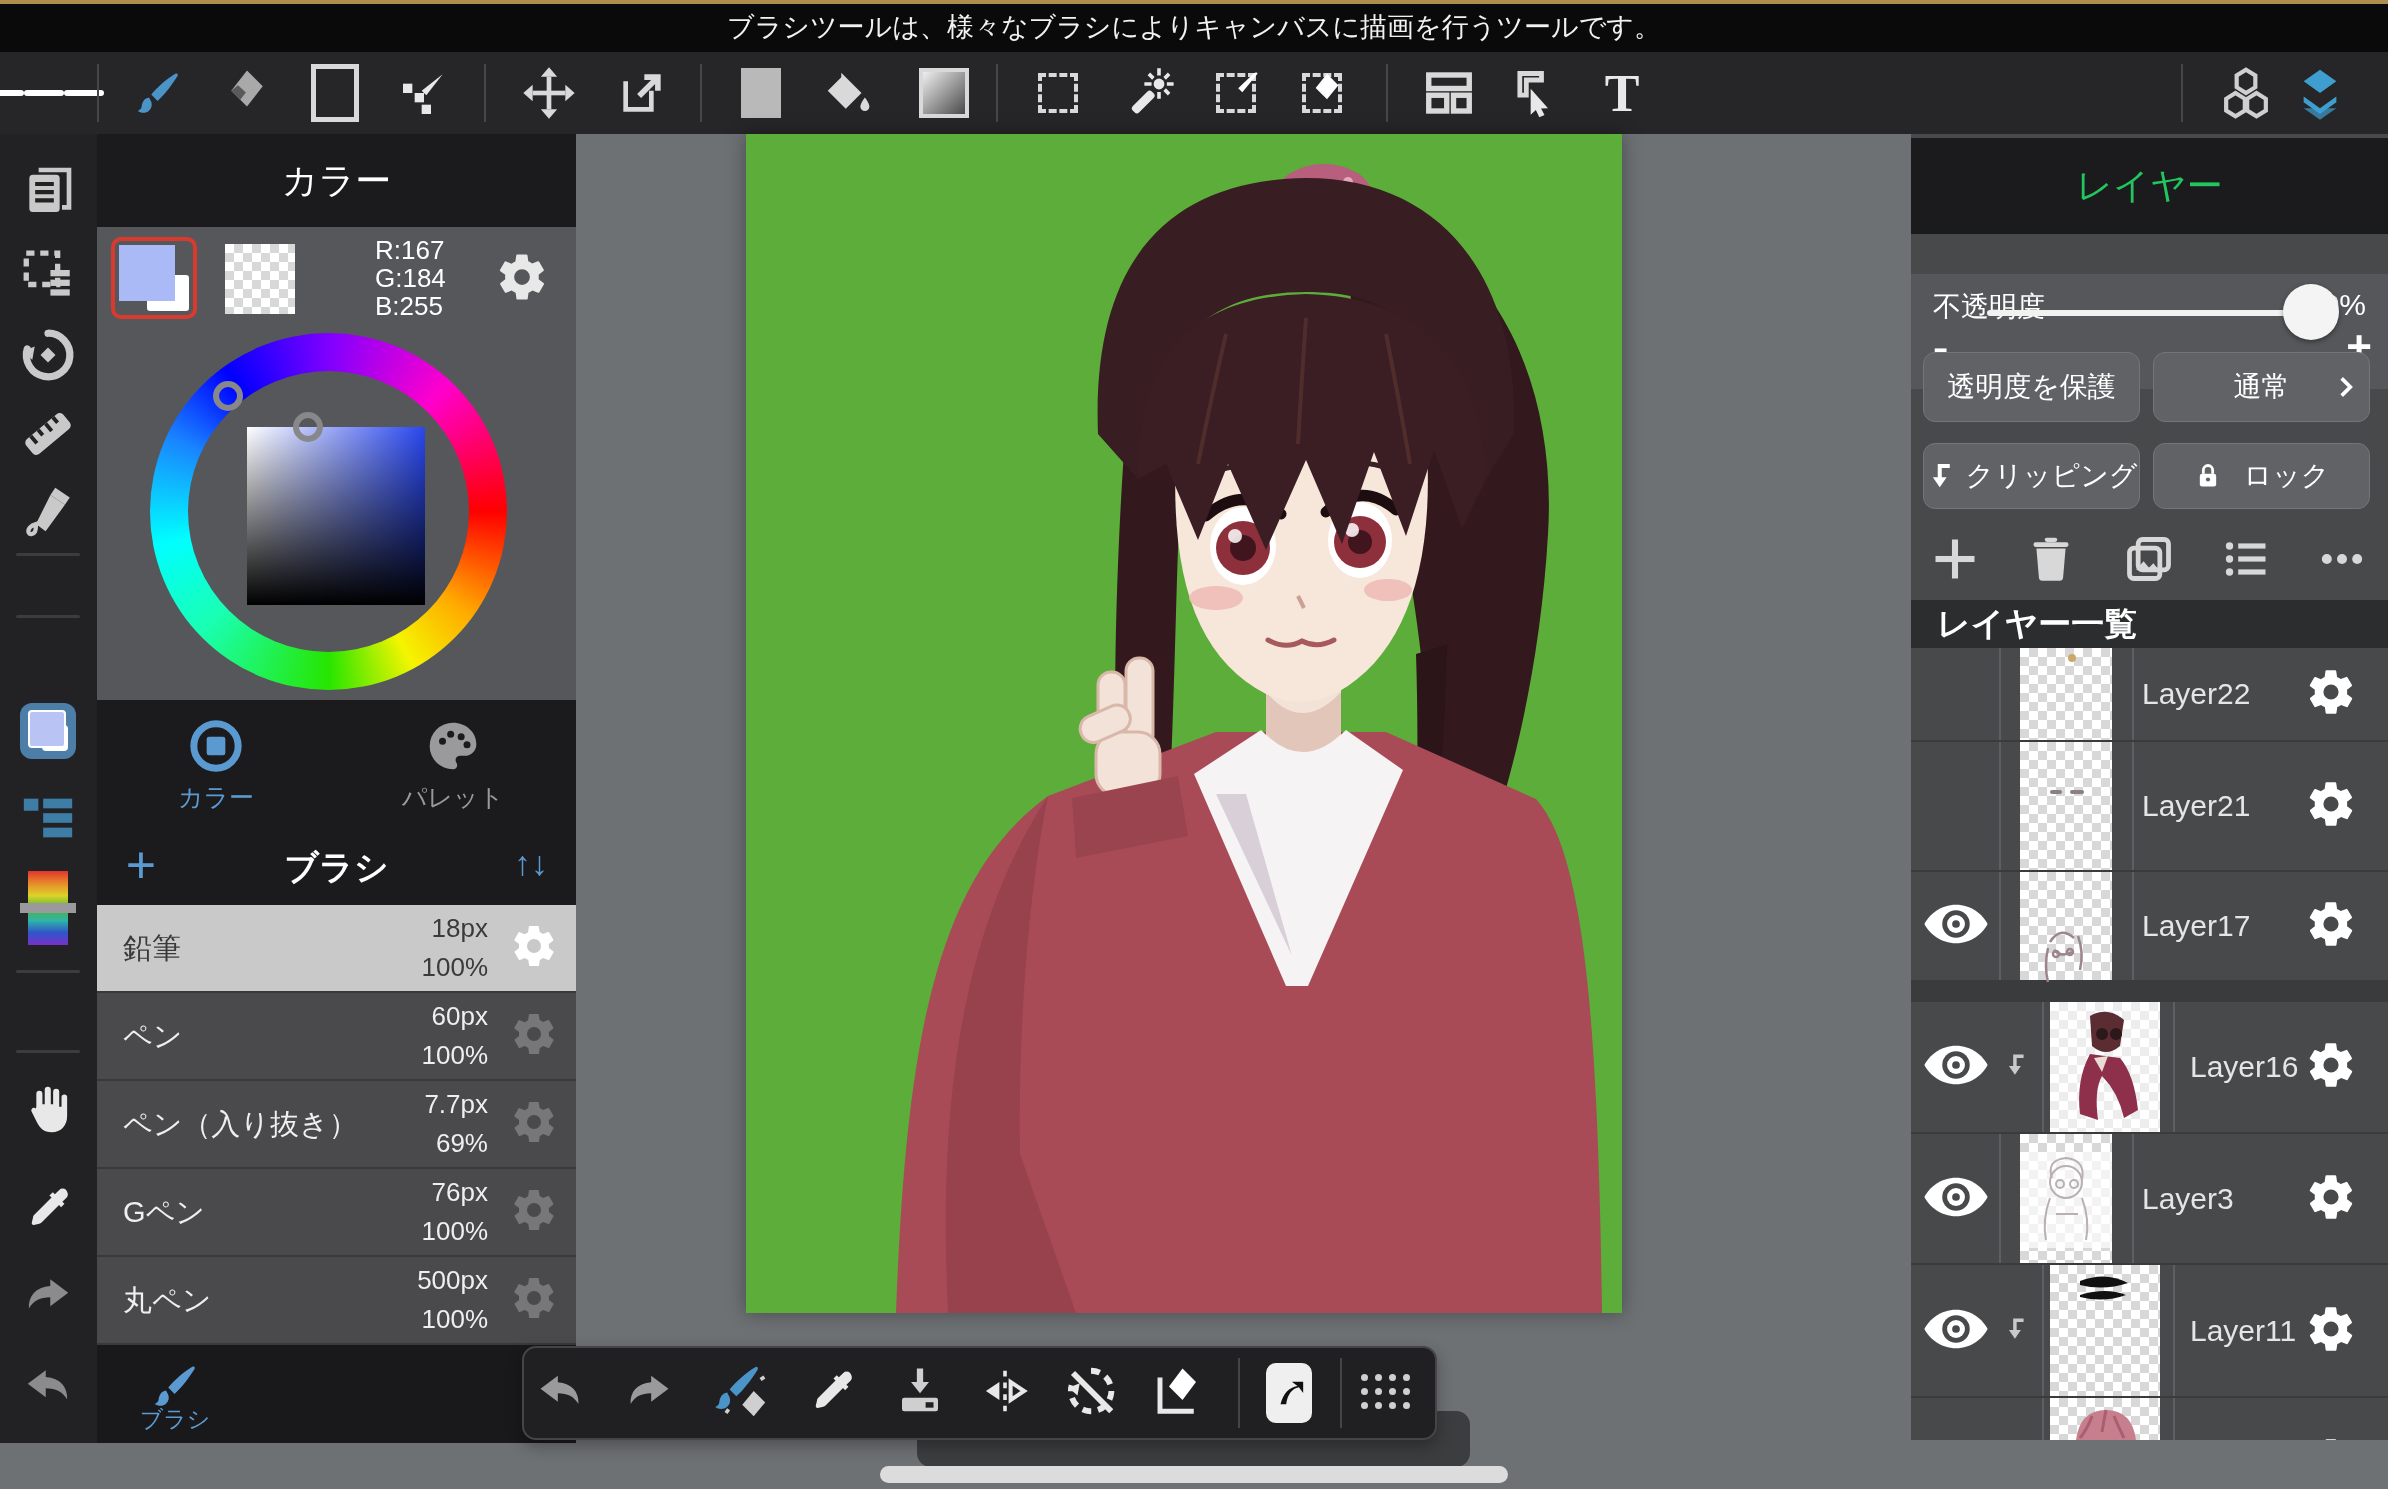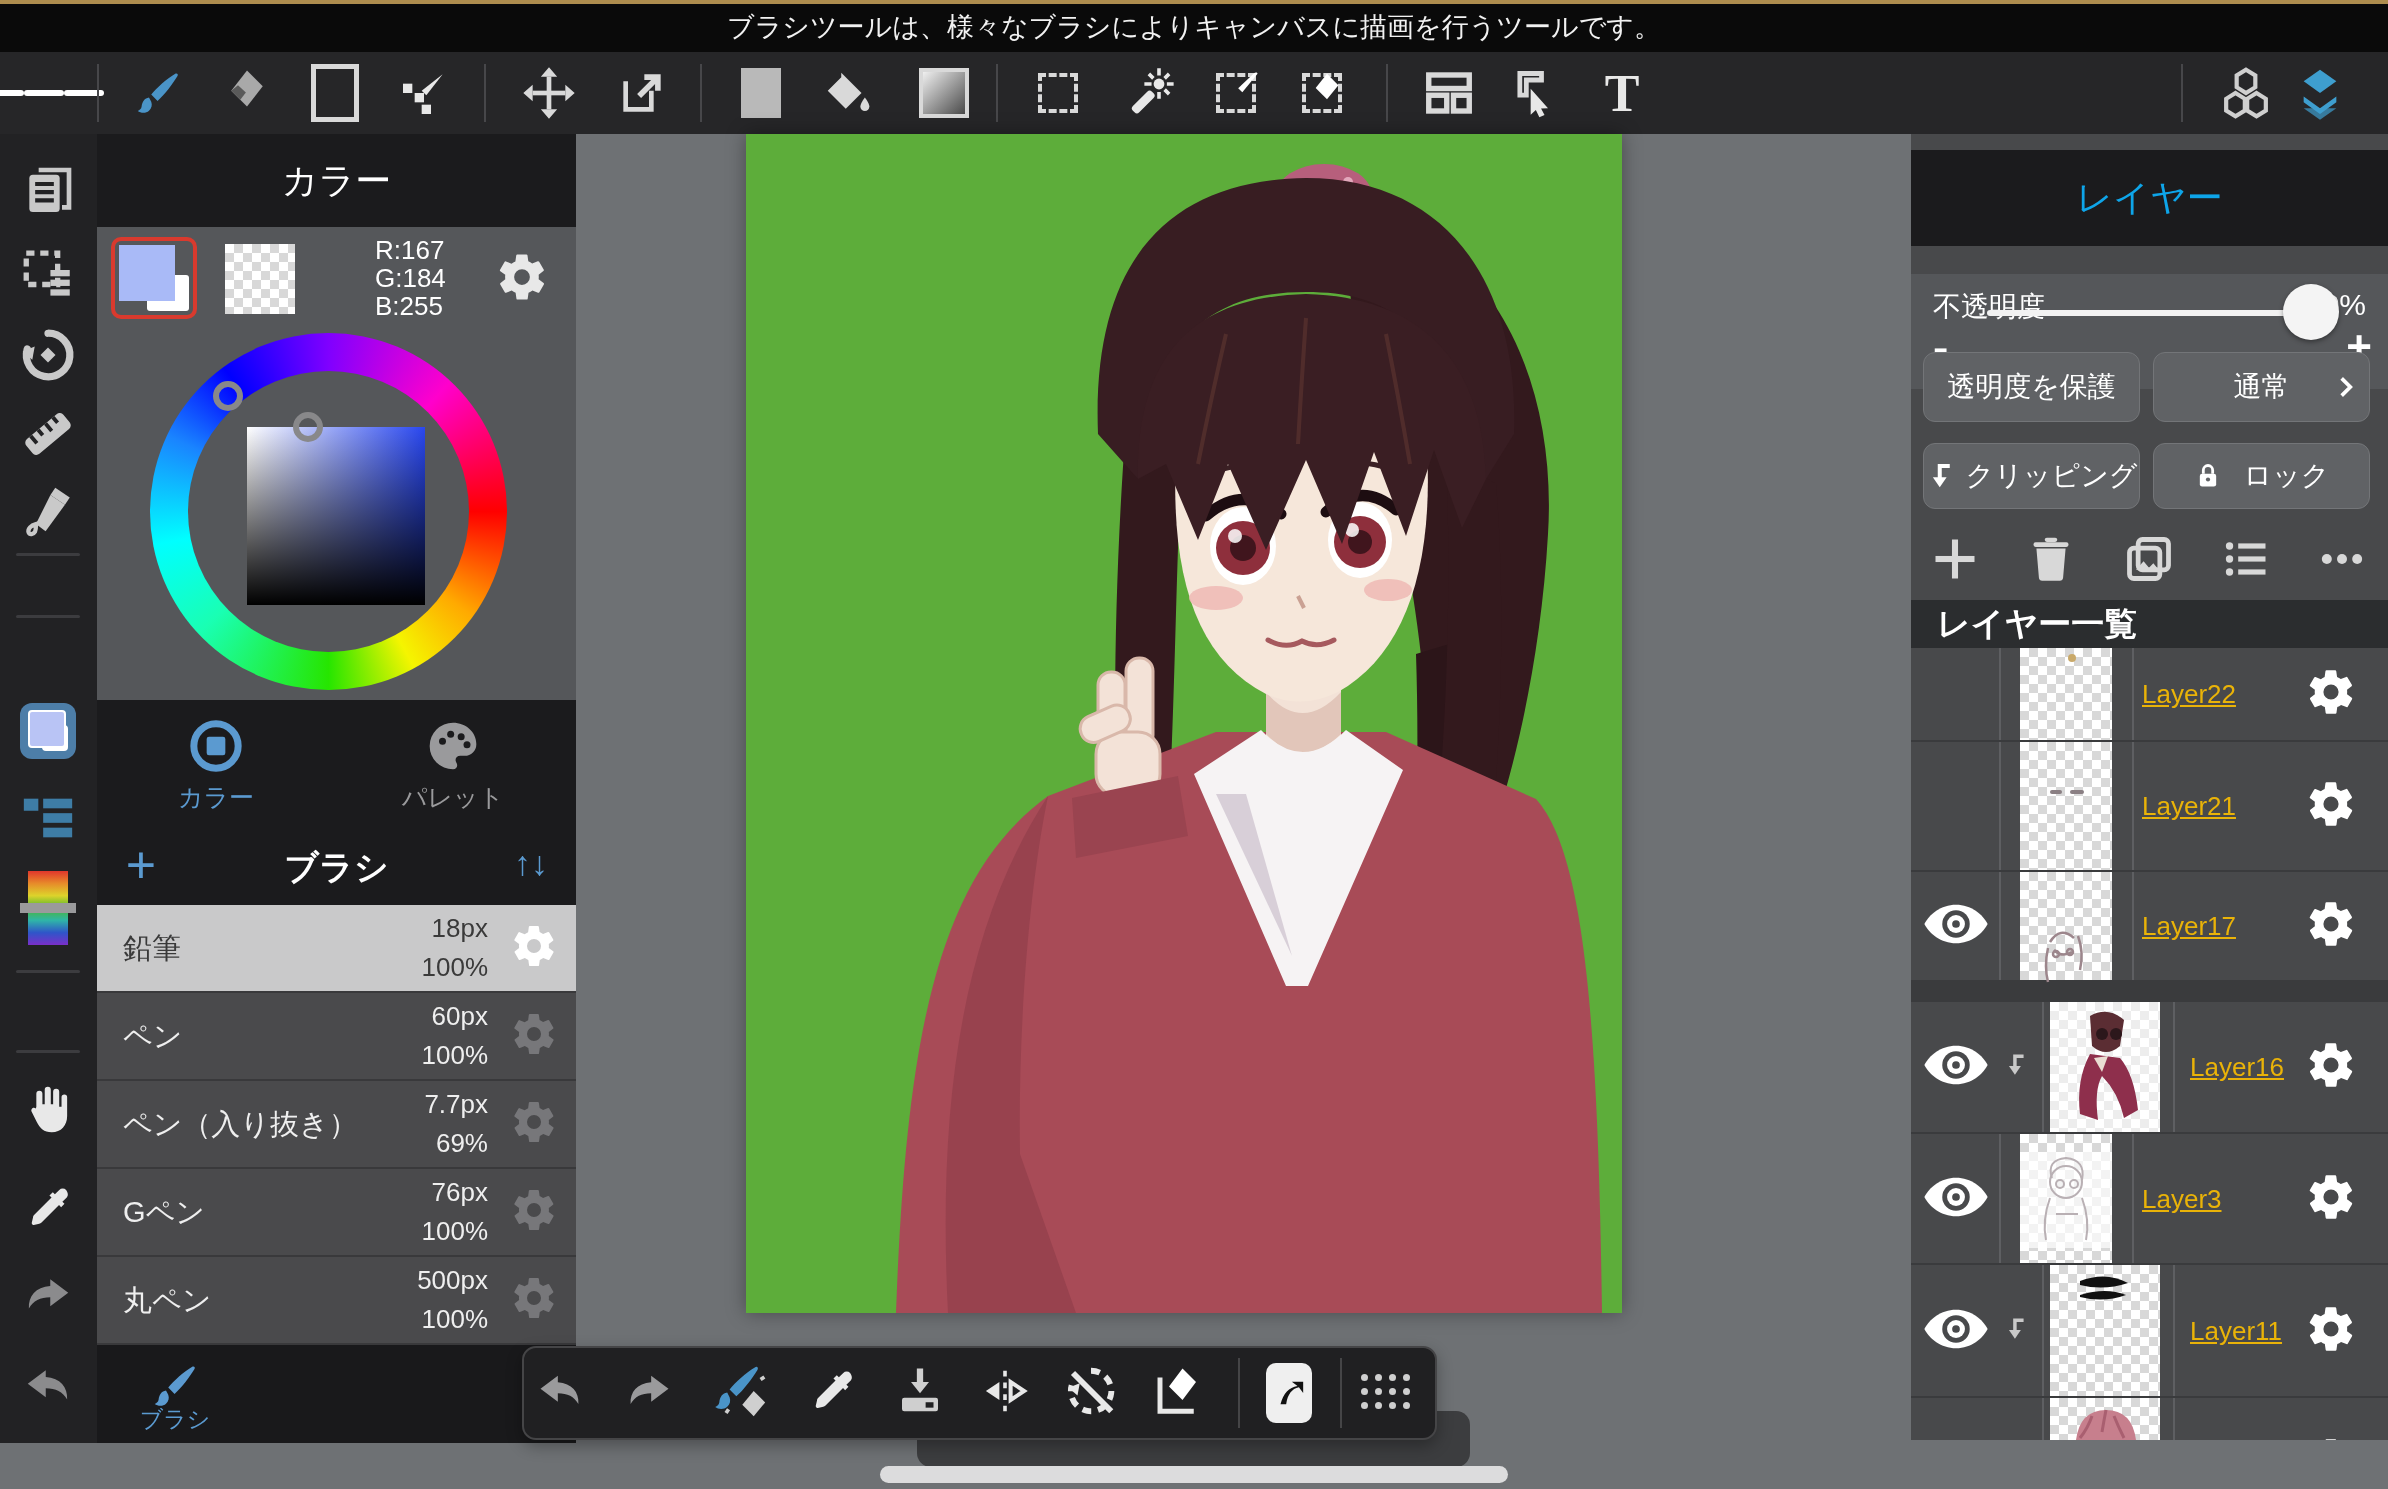--- a/index.html
+++ b/index.html
@@ -76,38 +76,38 @@
   .popup-shadow{left:917px;top:1411px;width:553px;height:56px;background:#3c3d3f;border-radius:14px;}
   .float-bar{left:522px;top:1346px;width:915px;height:94px;background:#202022;border:2px solid #454547;border-radius:14px;box-sizing:border-box;box-shadow:0 6px 16px rgba(0,0,0,0.3);}
   .fb-ic{position:absolute;top:50%;transform:translate(-50%,-50%);}
   .fb-div{position:absolute;top:10px;width:2px;height:70px;background:#454547;}
   .quick-btn{width:46px;height:60px;background:#efefef;border-radius:10px;display:flex;align-items:center;justify-content:center;}
   .grid-dots{display:grid;grid-template-columns:repeat(4,10px);grid-auto-rows:10px;gap:4px;}
   .grid-dots i{width:7px;height:7px;border-radius:50%;background:#cfcfcf;}
 
   
   .right-panel{left:1911px;top:134px;width:477px;height:1306px;background:#48494b;}
-  .layers-head{left:0;top:16px;width:477px;height:96px;background:#1b1b1d;color:#0ea5e9;text-align:center;font-size:36px;line-height:96px;}
+  .layers-head{left:0;top:4px;width:477px;height:96px;background:#1b1b1d;color:#22c55e;text-align:center;font-size:36px;line-height:96px;}
   .opacity-sec{left:0;top:96px;width:477px;height:115px;background:#55575a;color:#fff;margin-top:44px;}
   .op-label{position:absolute;left:22px;top:14px;font-size:28px;}
   .op-value{position:absolute;right:22px;top:14px;font-size:30px;}
   .op-minus{position:absolute;left:22px;top:46px;font-size:46px;font-weight:bold;}
   .op-plus{position:absolute;right:16px;top:48px;font-size:44px;font-weight:bold;}
   .op-track{position:absolute;left:76px;top:176px;width:336px;height:6px;background:#f2f2f2;border-radius:3px;}
   .op-knob{position:absolute;left:372px;top:150px;width:56px;height:56px;border-radius:50%;background:#f4f4f4;box-shadow:0 2px 5px rgba(0,0,0,.4);}
   .lbtn{position:absolute;height:70px;background:#606265;border:1px solid #737578;border-radius:12px;color:#fff;font-size:28px;display:flex;align-items:center;justify-content:center;box-sizing:border-box;}
   .iconrow-ic{position:absolute;top:427px;transform:translate(-50%,-50%);}
   .list-head{left:0;top:466px;width:477px;height:48px;background:#2b2d2f;color:#fff;font-size:33px;font-weight:bold;line-height:48px;padding-left:26px;box-sizing:border-box;}
   .layer-list{left:0;top:514px;width:477px;height:792px;background:#3a3b3d;overflow:hidden;}
   .lrow{position:absolute;left:0;width:477px;background:#48494b;}
   .lrow .vline{position:absolute;top:0;bottom:0;width:2px;background:#5e5f62;}
   .lrow .eye{position:absolute;left:12px;top:50%;transform:translateY(-50%);}
   .lrow .clip{position:absolute;left:92px;top:50%;transform:translateY(-50%);}
   .lthumb{position:absolute;top:0;bottom:0;width:92px;}
-  .lname{position:absolute;font-size:26px;color:#eab308;line-height:36px;overflow-wrap:anywhere;top:50%;transform:translateY(-50%);text-decoration:underline;}
+  .lname{position:absolute;font-size:30px;color:#e5e5e5;line-height:36px;overflow-wrap:anywhere;top:50%;transform:translateY(-50%);}
   .lgear{position:absolute;left:394px;top:50%;transform:translateY(-50%);}
 
   .home-pill{left:880px;top:1466px;width:628px;height:17px;border-radius:9px;background:#dcdcdd;}
 </style>
 </head>
 <body>
 
 <div class="app">
 
   <svg width="0" height="0" style="position:absolute">

